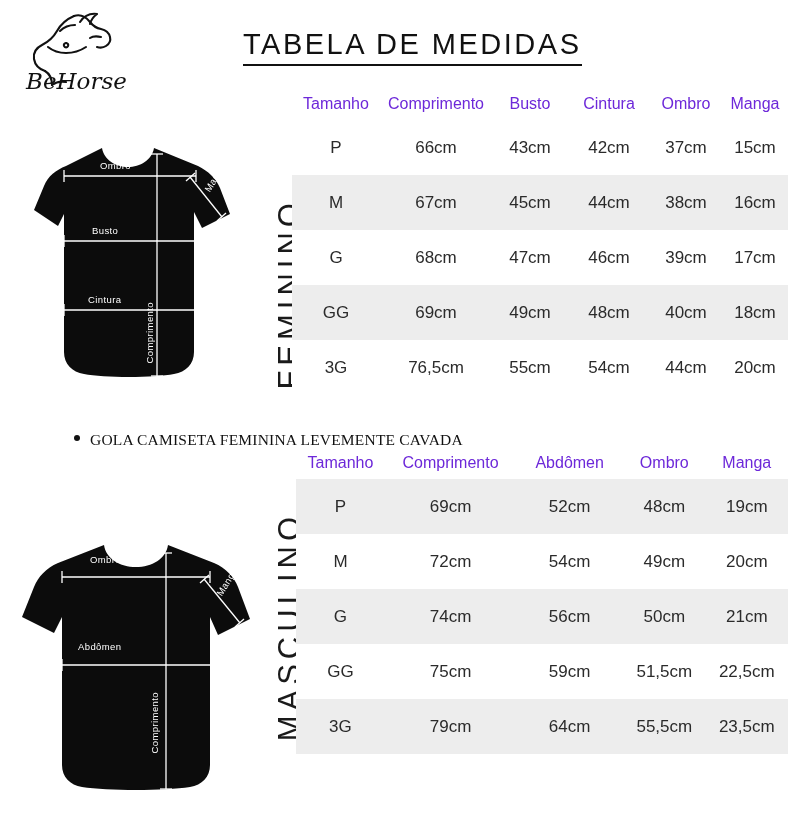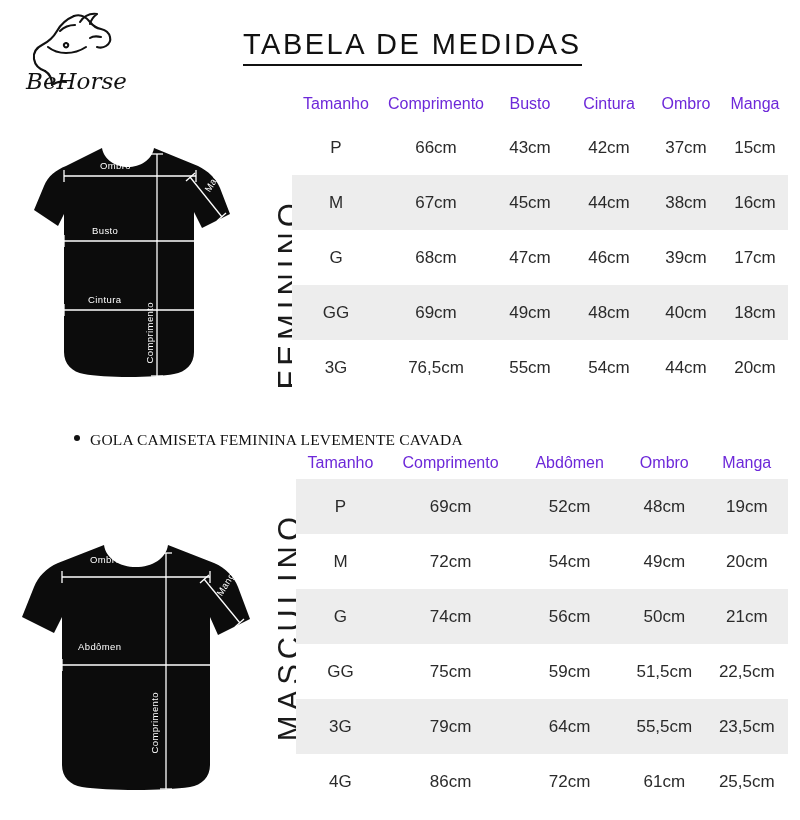--- a/index.html
+++ b/index.html
@@ -340,27 +340,20 @@
         <td>51,5cm</td>
         <td>22,5cm</td>
       </tr>
       <tr class="shaded">
         <td>3G</td>
         <td>79cm</td>
         <td>64cm</td>
         <td>55,5cm</td>
         <td>23,5cm</td>
       </tr>
-      <tr class="plain">
-        <td>4G</td>
-        <td>86cm</td>
-        <td>72cm</td>
-        <td>61cm</td>
-        <td>25,5cm</td>
-      </tr>
     </tbody>
   </table>
 
   <div class="shirt-wrap" id="shirt-masc">
     <svg width="240" height="270" viewBox="0 0 240 270">
       <path d="M86 8 C88 22 102 30 118 30 C134 30 148 22 150 8 L196 26 C208 31 216 40 220 50 L232 82 L200 98 L192 80 L192 228 C192 240 184 248 172 250 C146 254 90 254 64 250 C52 248 44 240 44 228 L44 80 L36 96 L4 80 L16 50 C20 40 28 31 40 26 Z" fill="#0c0c0c"></path>
       <g stroke="#ffffff" stroke-width="1.3" fill="none">
 
         <line x1="44" y1="40" x2="192" y2="40"></line>
         <line x1="44" y1="34" x2="44" y2="46"></line>

